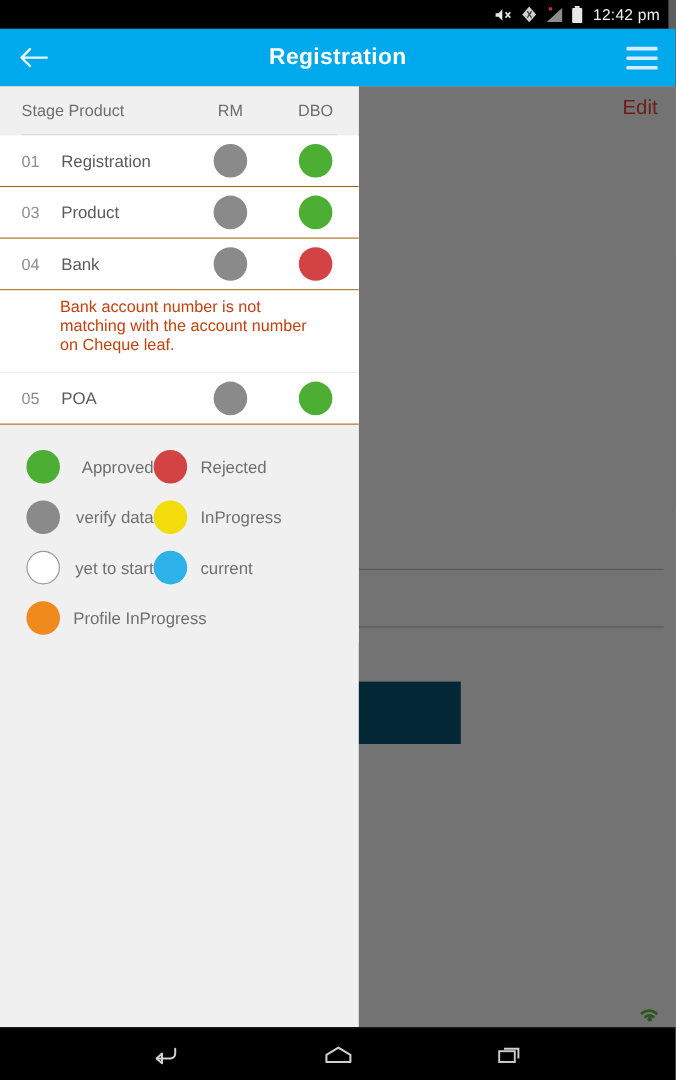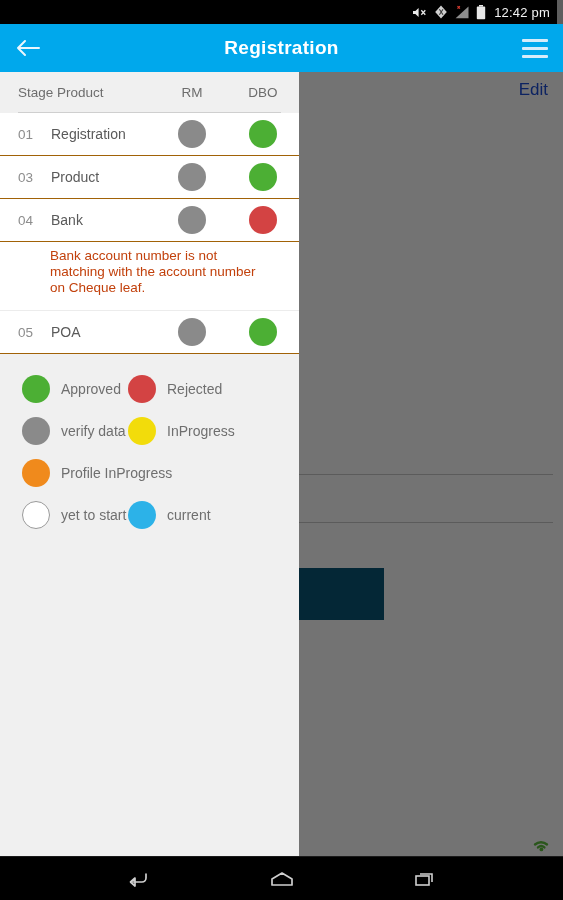--- a/index.html
+++ b/index.html
@@ -32,21 +32,21 @@
   .appbar-menu{ width:56px; height:48px; display:flex; align-items:center; justify-content:center; cursor:pointer; }
   .ham-line{ width:26px; height:3px; background:#d6ecfa; border-radius:1px; }
   .ham-wrap{ display:flex; flex-direction:column; gap:5px; }
 
   
   .page{
     position:absolute; left:0; top:72px; width:563px; height:784px;
     background:#fff;
   }
   .edit-link{
-    position:absolute; right:15px; top:8px; color:#1d4ed8;
+    position:absolute; right:15px; top:8px; color:#ef4444;
     font-size:17px; cursor:pointer;
   }
   .field-line{
     position:absolute; left:10px; width:543px; height:1px; background:#c9c9c9;
   }
   .field-line.f1{ top:402px; }
   .field-line.f2{ top:450px; }
   .details-btn{
     position:absolute; left:150px; top:496px; width:234px; height:52px;
     background:#0b5878; color:#cfd9de; font-size:17px;
@@ -89,21 +89,21 @@
   .err-block{
     background:#fff; padding:6px 34px 14px 50px;
     border-bottom:1px solid #ececec;
   }
   .err-text{ color:#c2410c; font-size:13.5px; line-height:16px; }
 
   
   .legend{ background:#f0f0f0; padding:14px 0 0 0; }
   .legend-row{ display:flex; align-items:center; height:42px; }
   .legend-item{ display:flex; align-items:center; }
-  .legend-item.c1{ width:128px; padding-left:22px; }
+  .legend-item.c1{ width:128px; padding-left:22px;justify-content:space-between; }
   .legend-item.c2{ padding-left:0; }
   .legend-dot{ width:28px; height:28px; border-radius:50%; flex:0 0 28px; }
   .legend-dot.outline{ background:#fff; border:1.5px solid #9a9a9a; }
   .legend-label{ margin-left:11px; color:#6f6f6f; font-size:14px; white-space:nowrap; }
 
   
   .navbar{
     position:absolute; left:0; bottom:0; width:563px; height:44px;
     background:#000; display:flex; align-items:center; justify-content:center; gap:100px;
     border-top:1px solid #1a1a1a;
@@ -244,32 +244,32 @@
           <span class="legend-dot" style="background: rgb(138, 138, 138);"></span>
           <span class="legend-label">verify data</span>
         </div>
         <div class="legend-item c2">
           <span class="legend-dot" style="background: rgb(242, 220, 11);"></span>
           <span class="legend-label">InProgress</span>
         </div>
       </div>
       <div class="legend-row">
         <div class="legend-item c1">
-          <span class="legend-dot" style="background: rgb(240, 138, 28);"></span>
-          <span class="legend-label">Profile InProgress</span>
-        </div>
-      </div>
-      <div class="legend-row">
-        <div class="legend-item c1">
           <span class="legend-dot outline"></span>
           <span class="legend-label">yet to start</span>
         </div>
         <div class="legend-item c2">
           <span class="legend-dot" style="background: rgb(44, 178, 232);"></span>
           <span class="legend-label">current</span>
+        </div>
+      </div>
+      <div class="legend-row">
+        <div class="legend-item c1">
+          <span class="legend-dot" style="background: rgb(240, 138, 28);"></span>
+          <span class="legend-label">Profile InProgress</span>
         </div>
       </div>
     </div>
 </div>
 
 <div class="navbar">
   <div class="nav-btn">
     <svg width="24" height="18" viewBox="0 0 24 18">
       <path d="M20 4v4a4 4 0 0 1-4 4H5" stroke="#cfcfcf" stroke-width="1.7" fill="none" stroke-linecap="round"></path>
       <path d="M9 8l-4.5 4L9 16z" fill="none" stroke="#cfcfcf" stroke-width="1.7" stroke-linejoin="round"></path>

